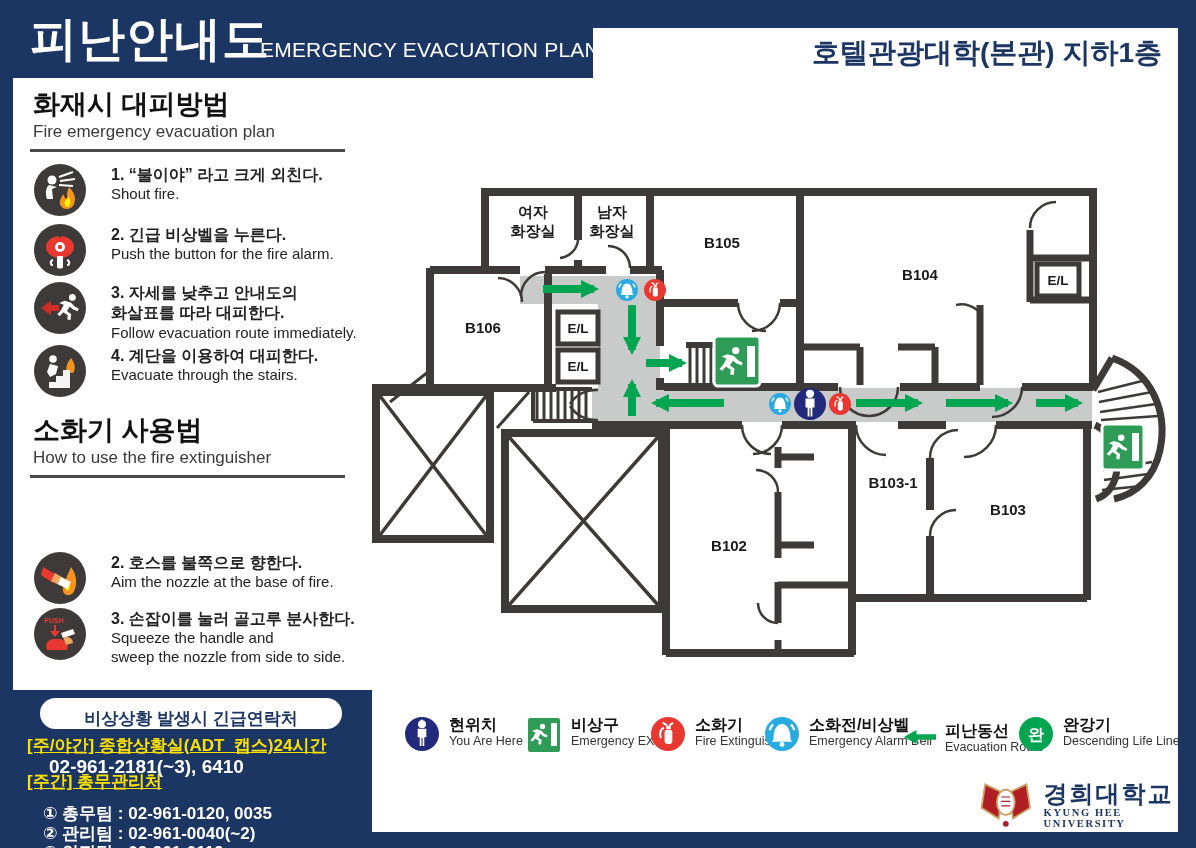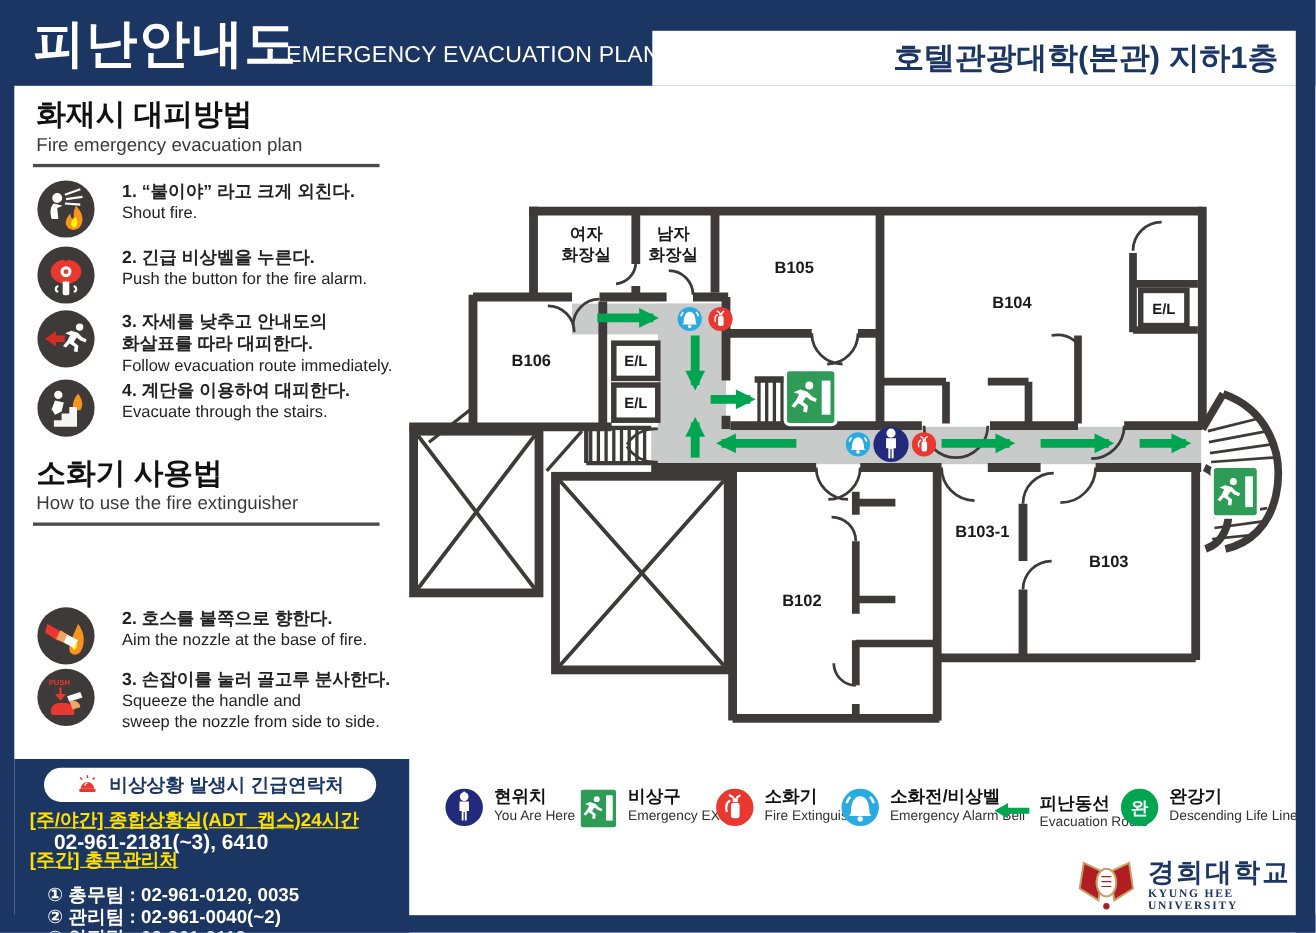--- a/index.html
+++ b/index.html
@@ -25,21 +25,21 @@
   .sec-rule  { position:absolute; left:30px; width:315px; height:3px; background:#4a4a4a; }
   .instr { position:absolute; left:33px; width:325px; display:flex; gap:24px; align-items:flex-start; }
   .instr .txt { padding-top:2px; }
   .instr .ko { font-size:16px; font-weight:700; color:#222; line-height:1.28; white-space:pre-line; }
   .instr .en { font-size:15px; font-weight:400; color:#222; line-height:1.22; white-space:pre-line; }
   .icn { flex:0 0 54px; }
 
   
   .contact { position:absolute; left:13px; top:690px; width:359px; height:158px; background:#1c3664; }
   .contact-pill { position:absolute; left:27px; top:8px; width:302px; height:31px; background:#fff; border-radius:16px;
-                  display:flex; align-items:center; justify-content:center; gap:9px; }
+                  display:flex; align-items:center; justify-content:center; gap:9px;flex-direction:column; }
   .contact-pill span { color:#1c3664; font-size:17px; font-weight:800; }
   .cline { position:absolute; font-weight:700; white-space:nowrap; }
   .cl-yellow { color:#ffe100; font-size:17px;text-decoration:underline; }
   .cl-white  { color:#fff; font-size:17px; }
   .cl-phone  { color:#fff; font-size:19px; }
 
   
   .plan { position:absolute; left:355px; top:182px; }
   .plan text { font-family:"Liberation Sans","DejaVu Sans",sans-serif; }
 

